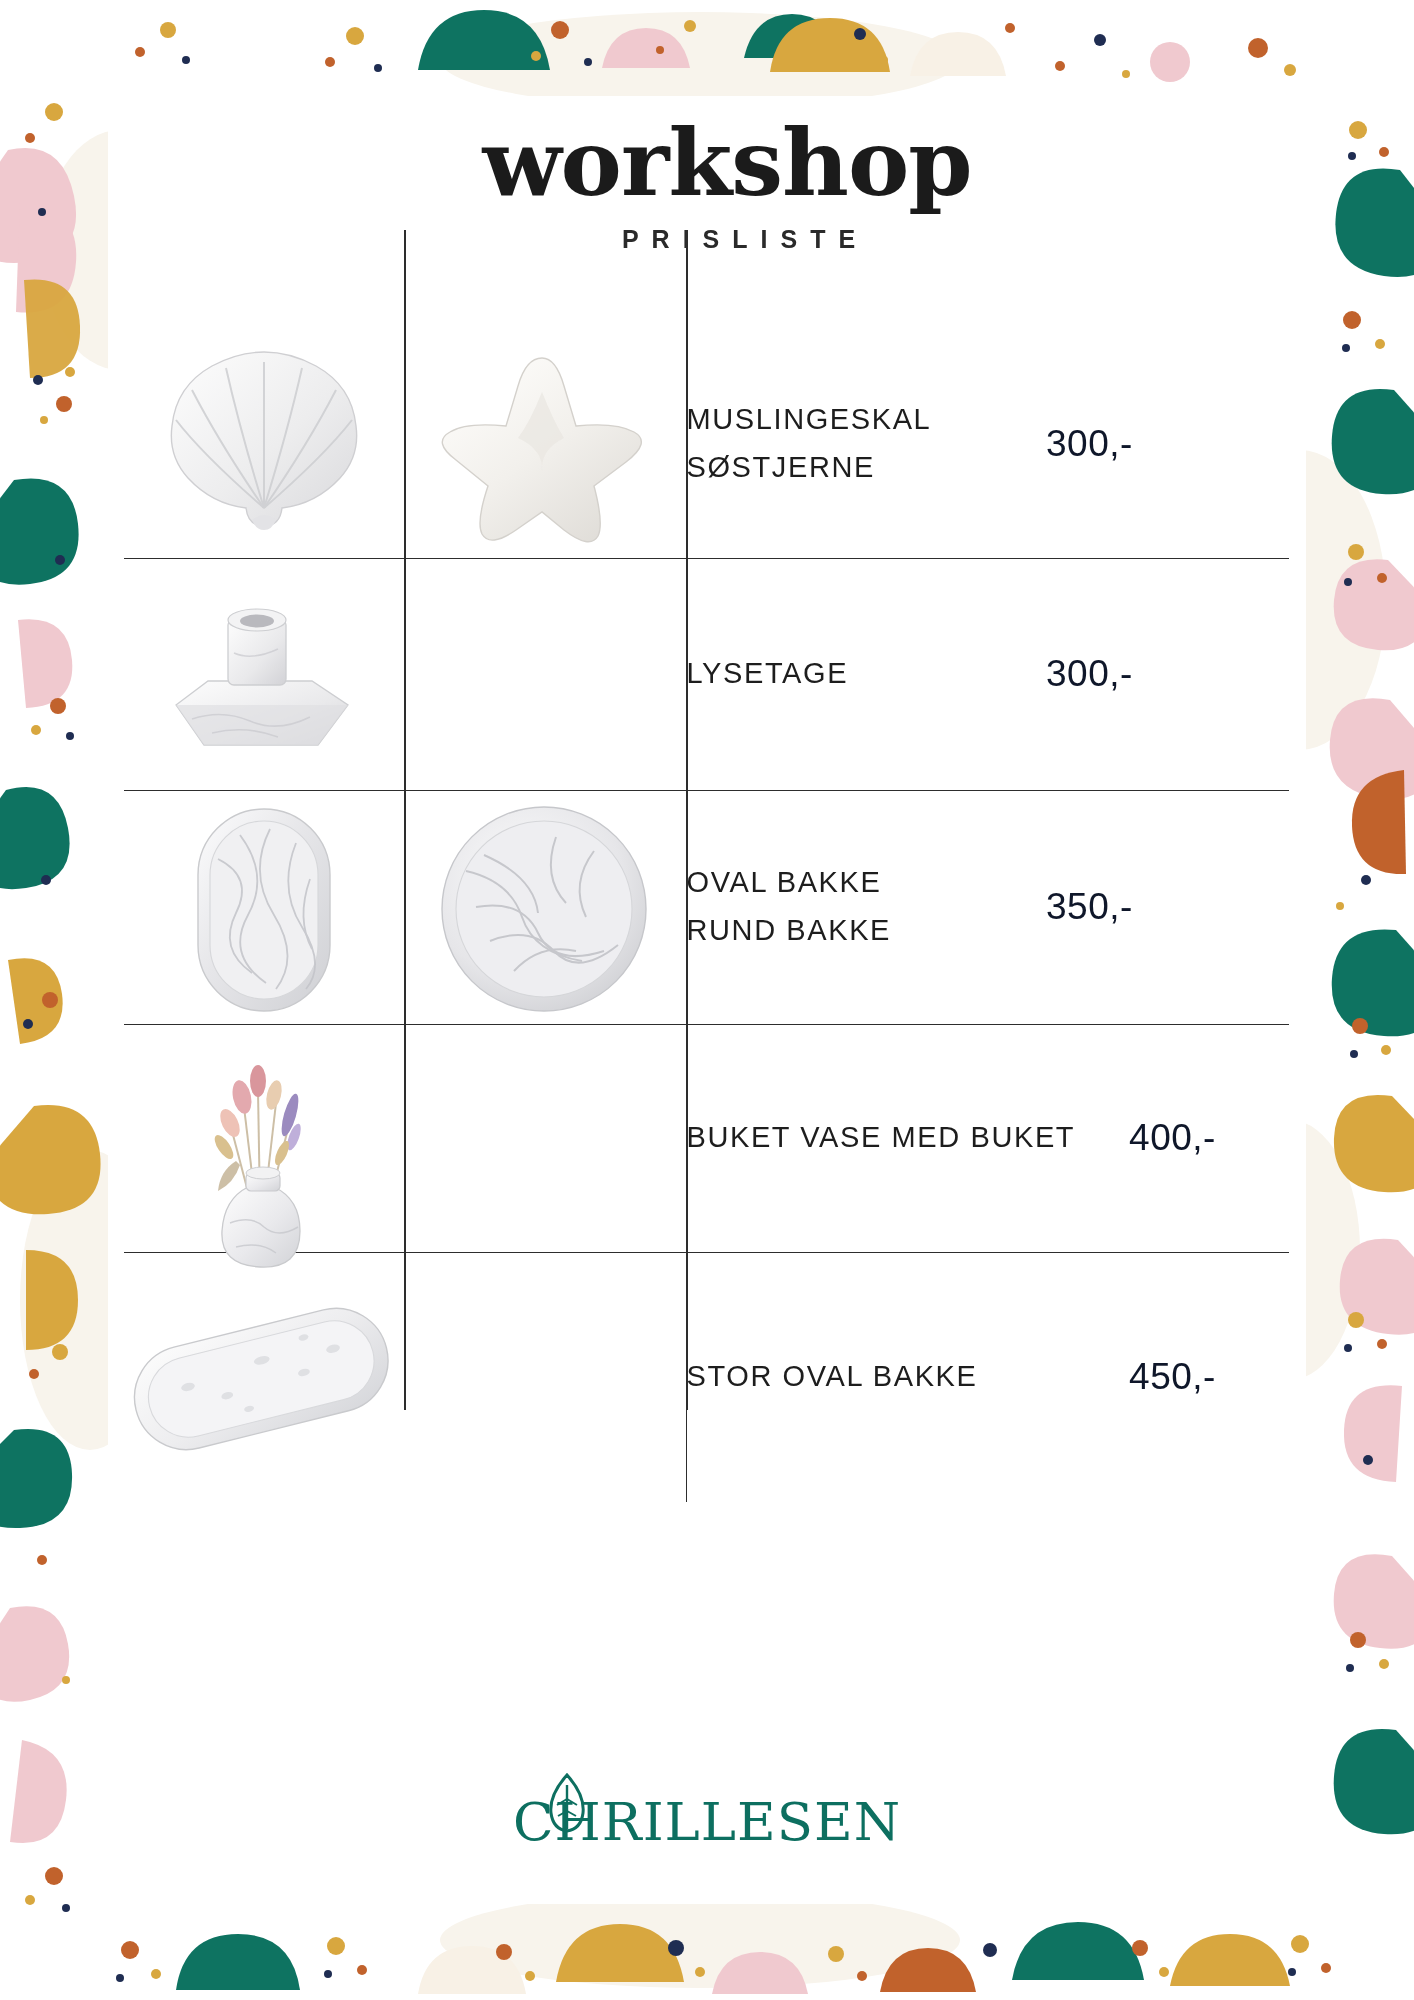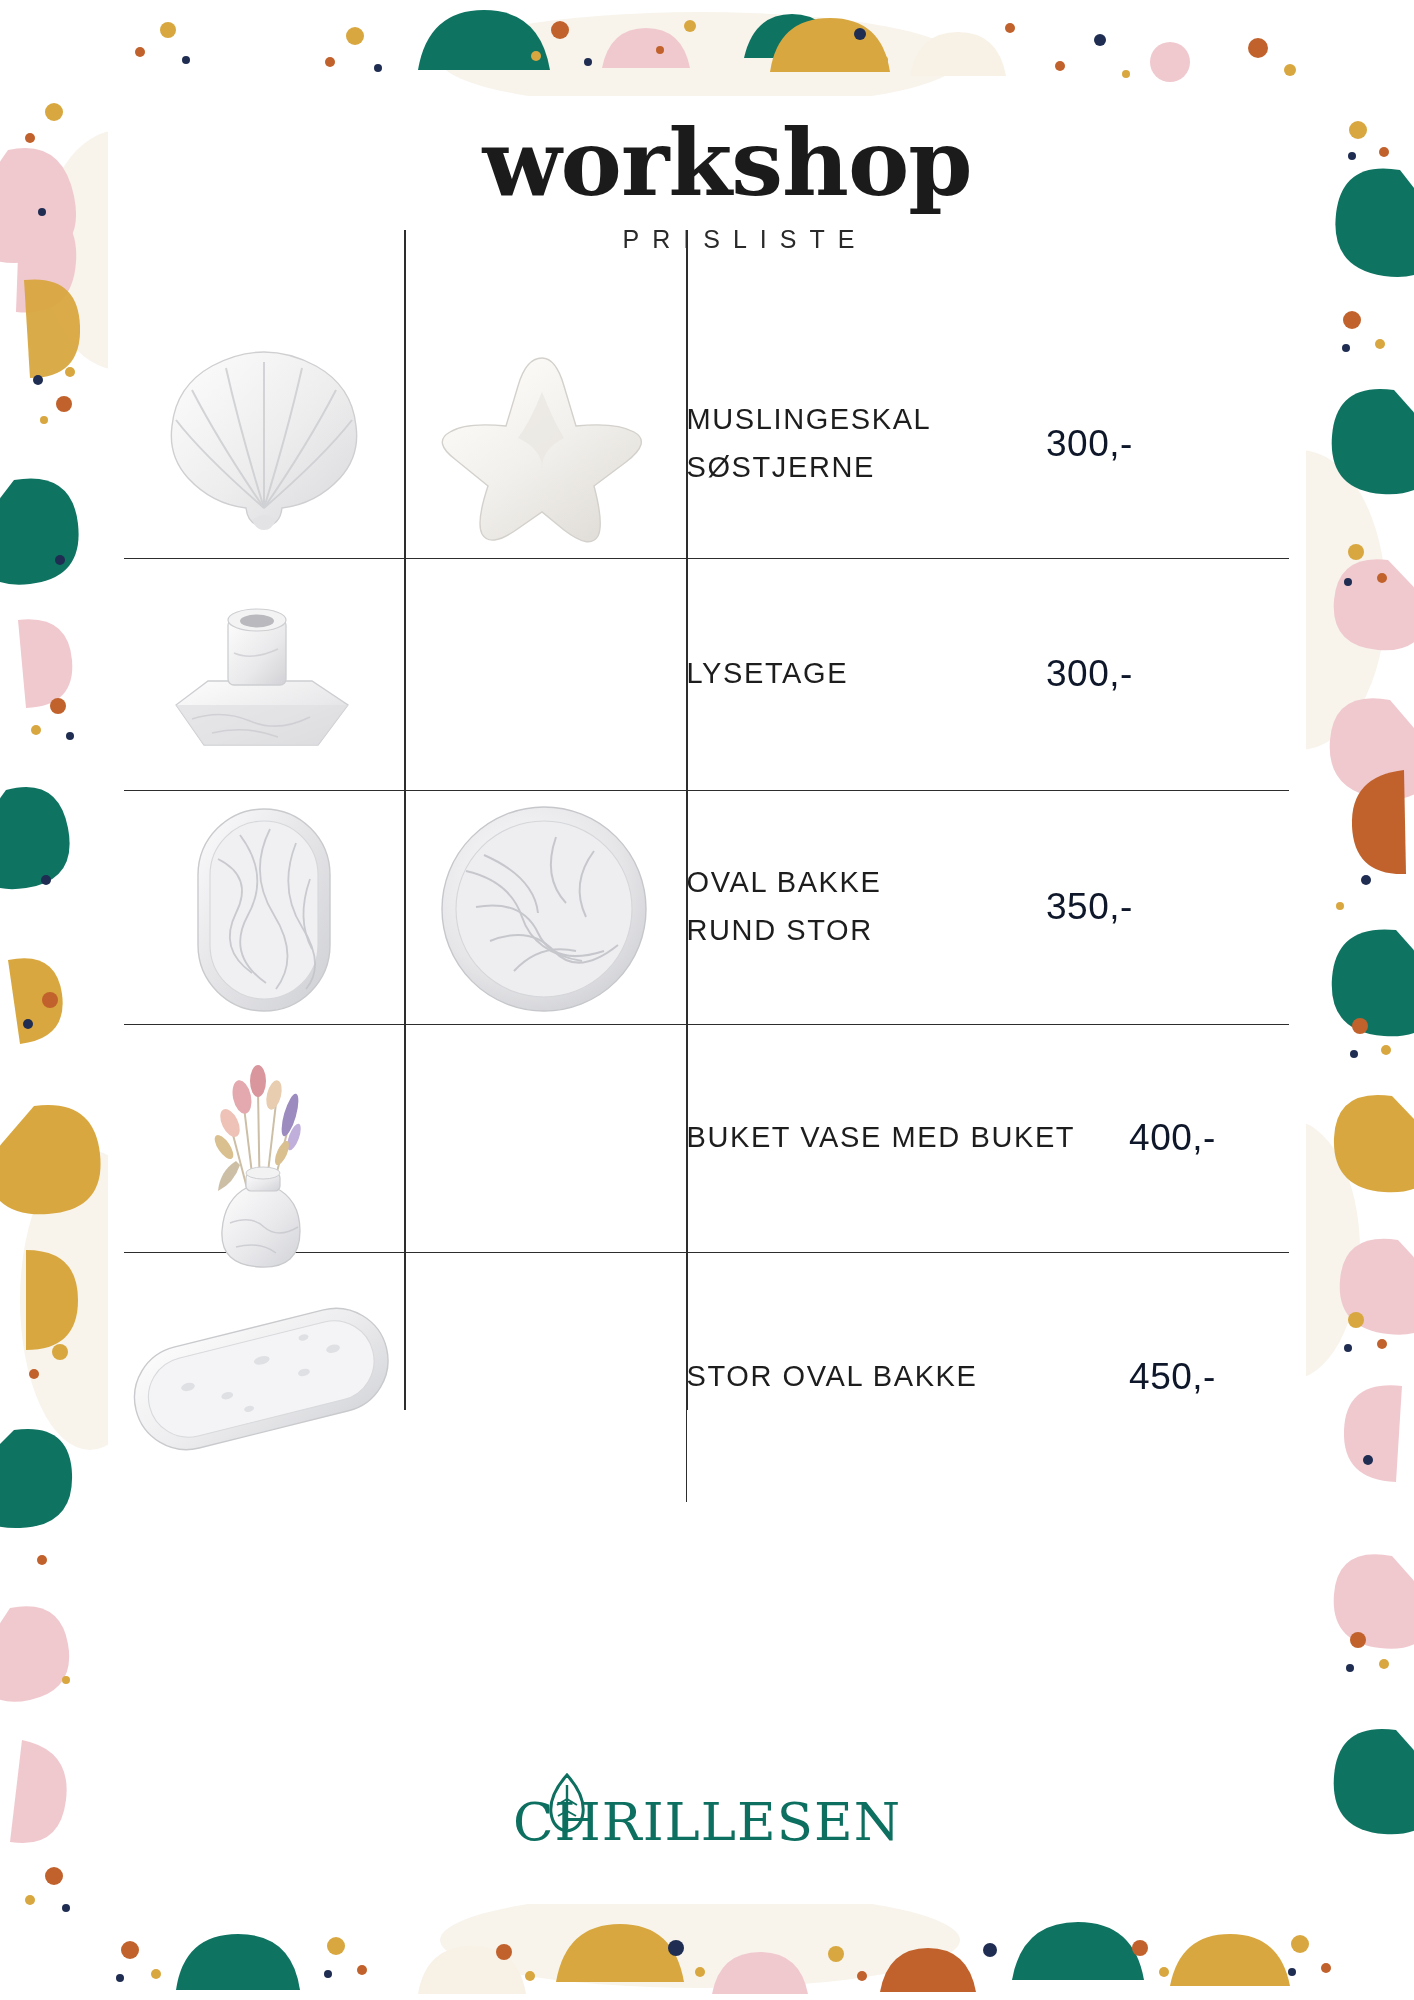--- a/index.html
+++ b/index.html
@@ -44,21 +44,21 @@
     margin: 24px 0 0 0;
     padding-left: 40px;
   }
   .doc-subtitle {
     text-align: center;
     font-size: 25px;
     letter-spacing: 13px;
     color: #2a2a2a;
     margin: 18px 0 0 0;
     padding-left: 76px;
-    font-weight: 400;
+    font-weight: 700;
   }
 
   
   .price-table {
     position: absolute;
     left: 16px;
     top: 234px;
     width: 1165px;
     border-collapse: collapse;
     table-layout: fixed;
@@ -426,21 +426,21 @@
                 <path d="M48 54 q50 22 54 58"></path>
                 <path d="M78 170 q26 -28 62 -20"></path>
                 <path d="M120 36 q-14 40 10 66"></path>
                 <path d="M158 50 q-24 32 -8 66"></path>
               </g>
             </svg>
           </div>
         </td>
         <td class="label-cell">
           <span class="lbl">OVAL BAKKE</span>
-          <span class="lbl">RUND STOR</span>
+          <span class="lbl">RUND BAKKE</span>
         </td>
         <td class="price-cell">350,-</td>
       </tr>
 
       <tr class="row-r4">
         <td class="cell-img">
           <div class="art">
             <svg width="170" height="270" viewBox="0 0 170 270" style="left:54px; top:-14px;">
               <defs>
                 <linearGradient id="vaseG" x1="0" y1="0" x2="1" y2="1">

